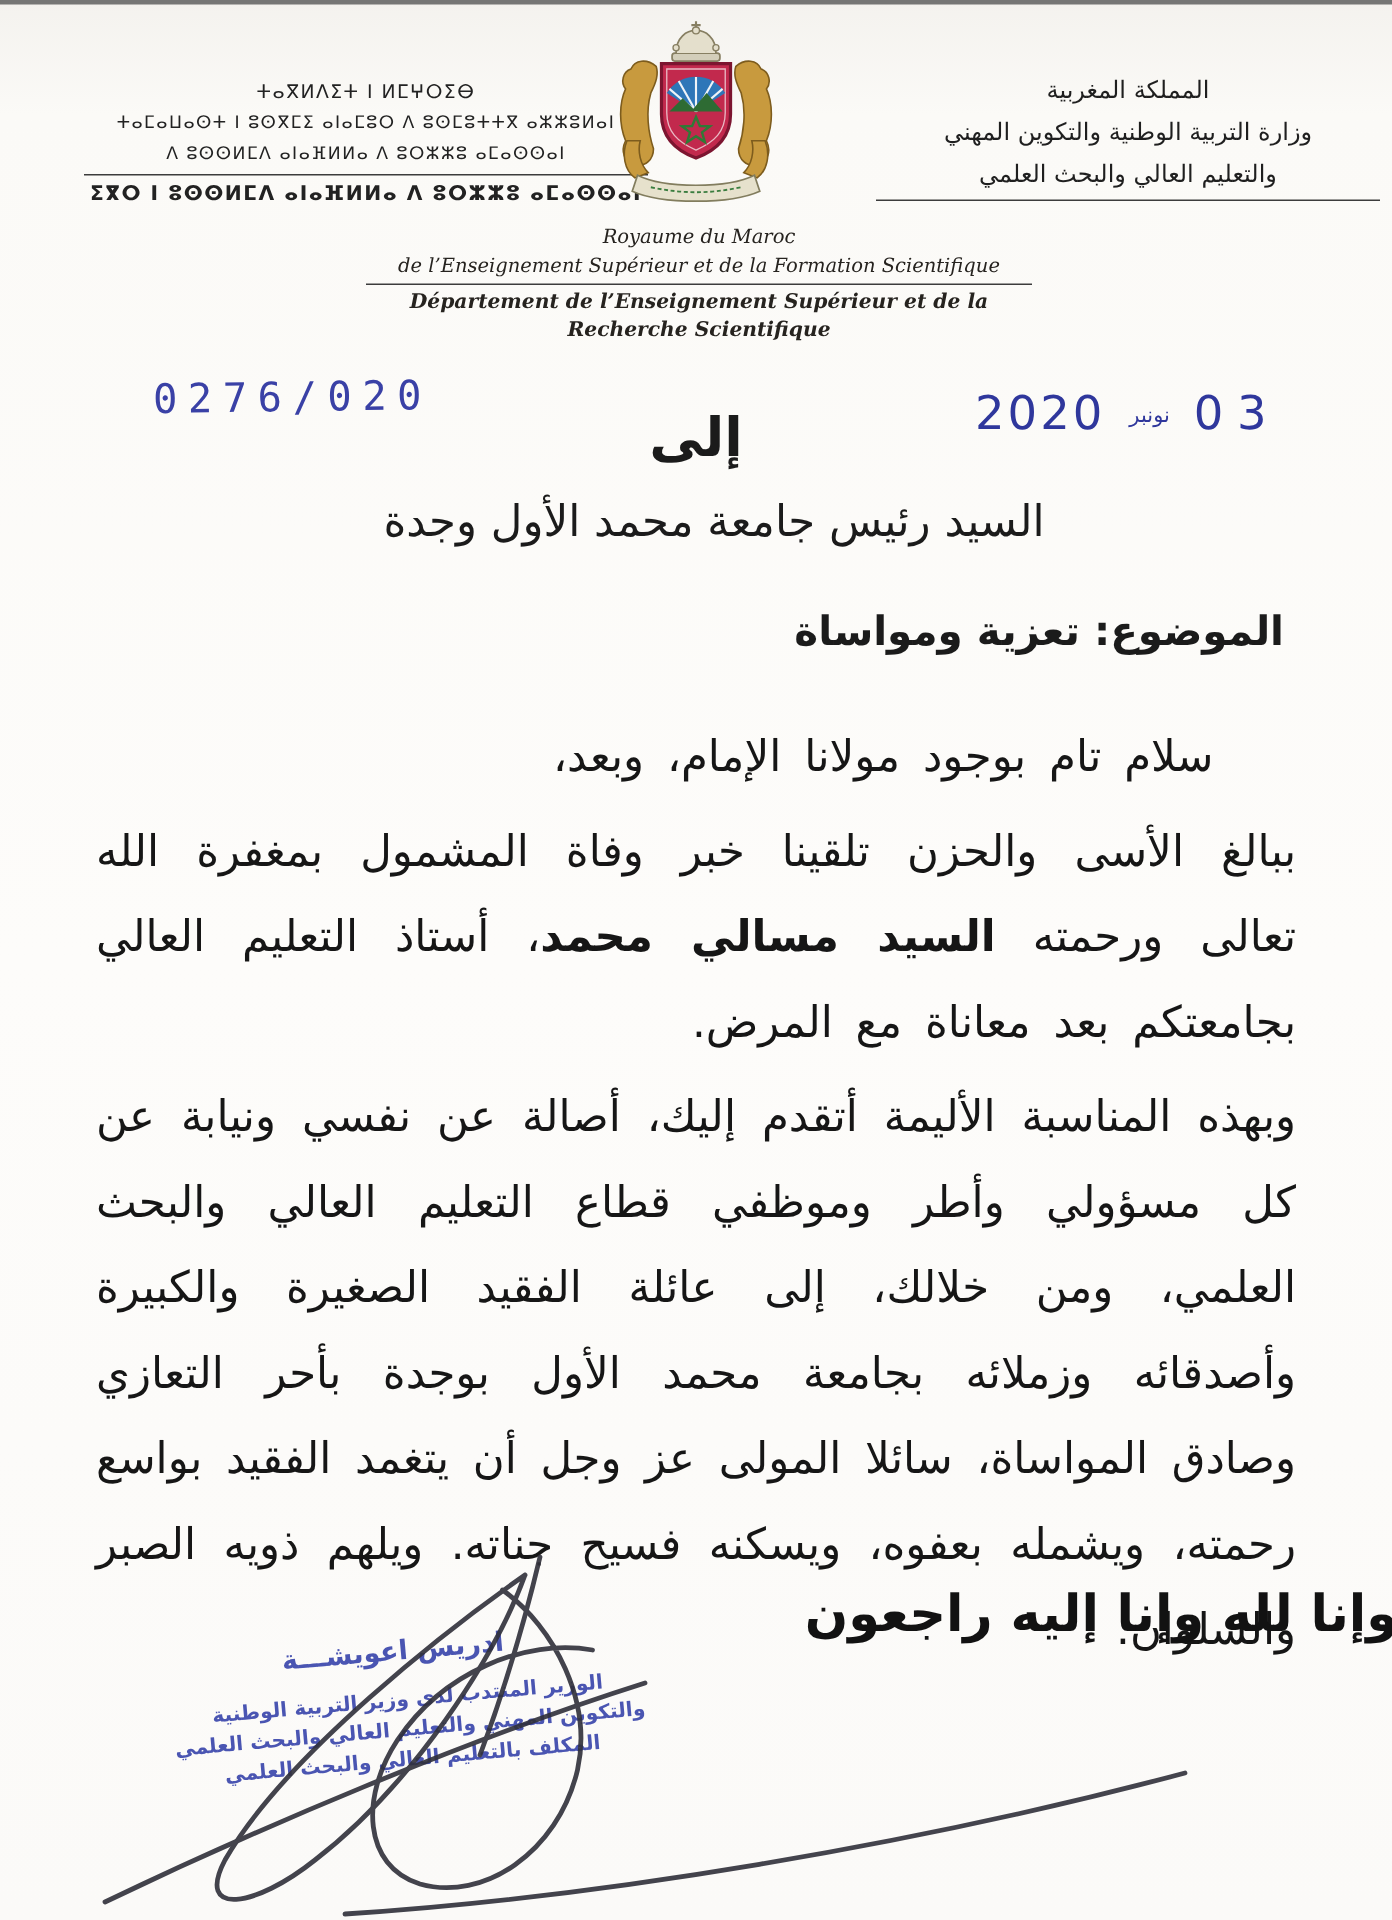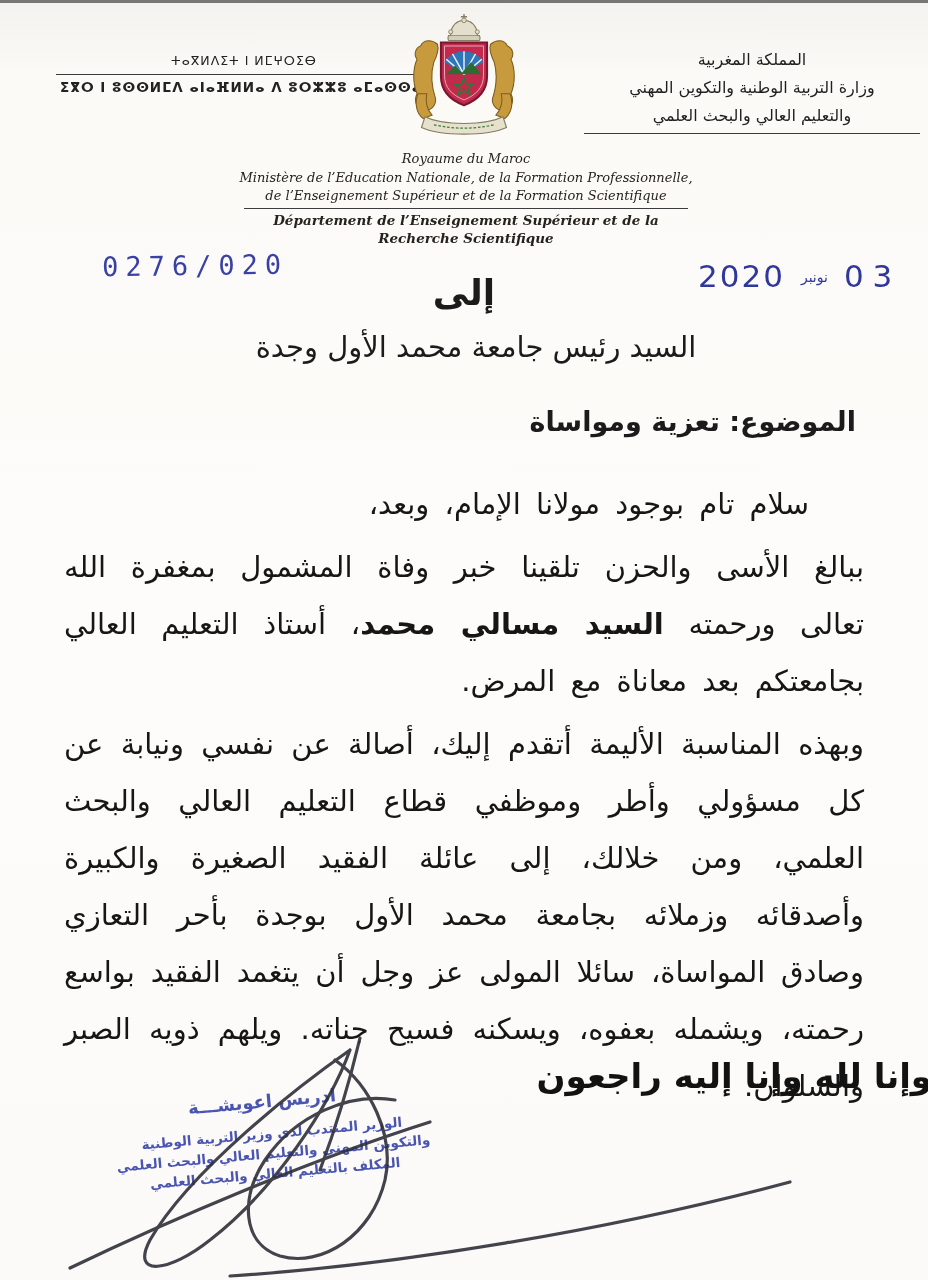--- a/index.html
+++ b/index.html
@@ -28,21 +28,21 @@
     font-size:16px;line-height:28px;font-weight:500;color:#1f1f1f;}
   .ar-rule{border:none;border-top:1.5px solid #3c3c3c;margin:3px 0 2px 0;}
   .ar-bold{font-weight:bold;font-size:16.5px;}
 
   
   .ref-stamp{position:absolute;left:102px;top:250px;color:#3a41a6;
     font-family:"DejaVu Sans Mono",monospace;font-size:27px;letter-spacing:7px;
     transform:rotate(-0.8deg);font-weight:500;}
   .date-stamp{position:absolute;left:650px;top:258px;display:flex;align-items:center;gap:16px;
     color:#2f379c;font-weight:500;}
-  .date-year{font-size:31px;letter-spacing:2px;margin-left:48px;}
+  .date-year{font-size:31px;letter-spacing:2px;}
   .date-month{font-size:14px;direction:rtl;padding-top:2px;}
   .date-day{font-size:31px;letter-spacing:9px;}
 
   
   .to-label{position:absolute;top:272px;left:0;width:100%;text-align:center;direction:rtl;
     font-size:36px;font-weight:bold;}
   .addressee{position:absolute;top:330px;left:12px;width:100%;text-align:center;direction:rtl;
     font-size:29px;}
   .subject{position:absolute;top:406px;right:72px;direction:rtl;font-size:27px;font-weight:bold;}
 
@@ -65,20 +65,22 @@
   .sig-svg{position:absolute;left:50px;top:1030px;pointer-events:none;}
 </style>
 </head>
 <body>
 
 <div class="page">
   <div class="scan-top-edge"></div>
 
   <div class="tif-block">
     <div>ⵜⴰⴳⵍⴷⵉⵜ ⵏ ⵍⵎⵖⵔⵉⴱ</div>
+    <div class="t-sm">ⵜⴰⵎⴰⵡⴰⵙⵜ ⵏ ⵓⵙⴳⵎⵉ ⴰⵏⴰⵎⵓⵔ ⴷ ⵓⵙⵎⵓⵜⵜⴳ ⴰⵣⵣⵓⵍⴰⵏ</div>
+    <div class="t-sm">ⴷ ⵓⵙⵙⵍⵎⴷ ⴰⵏⴰⴼⵍⵍⴰ ⴷ ⵓⵔⵣⵣⵓ ⴰⵎⴰⵙⵙⴰⵏ</div>
     <hr class="tif-rule">
     <div class="tif-bold">ⵉⴳⵔ ⵏ ⵓⵙⵙⵍⵎⴷ ⴰⵏⴰⴼⵍⵍⴰ ⴷ ⵓⵔⵣⵣⵓ ⴰⵎⴰⵙⵙⴰⵏ</div>
   </div>
 
   <div class="emblem-wrap">
     <svg width="124" height="138" viewBox="0 0 140 150">
 
       <g>
         <rect x="52" y="28" width="36" height="6" rx="2" fill="#d3ceba" stroke="#877f62" stroke-width="1.3"></rect>
         <path d="M55,28 C55,16 63,11 70,11 C77,11 85,16 85,28" fill="#e4dfcc" stroke="#877f62" stroke-width="1.3"></path>
@@ -119,21 +121,20 @@
 
       <g>
         <path d="M26,120 C46,130 94,130 114,120 L118,132 C96,142 44,142 22,132 Z" fill="#e6e1cc" stroke="#827d5e" stroke-width="1.3"></path>
         <path d="M36,129 C60,134 80,134 104,129" fill="none" stroke="#3a7d3f" stroke-width="1.4" stroke-dasharray="3,2"></path>
       </g>
     </svg>
   </div>
 
   <div class="fr-block">
     <div>Royaume du Maroc</div>
-    <div>Ministère de l’Education Nationale, de la Formation Professionnelle,</div>
     <div>de l’Enseignement Supérieur et de la Formation Scientifique</div>
     <hr class="fr-rule">
     <div class="fr-bold">Département de l’Enseignement Supérieur et de la Recherche Scientifique</div>
   </div>
 
   <div class="ar-block">
     <div>المملكة المغربية</div>
     <div>وزارة التربية الوطنية والتكوين المهني</div>
     <div>والتعليم العالي والبحث العلمي</div>
     <hr class="ar-rule">

